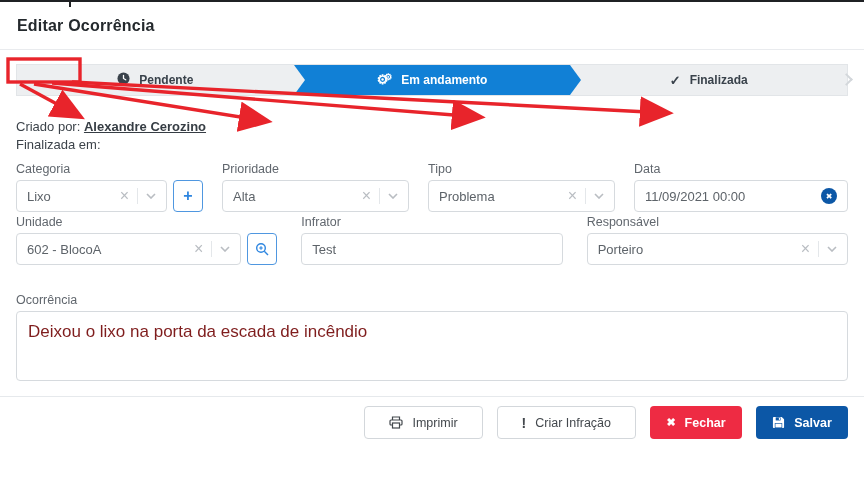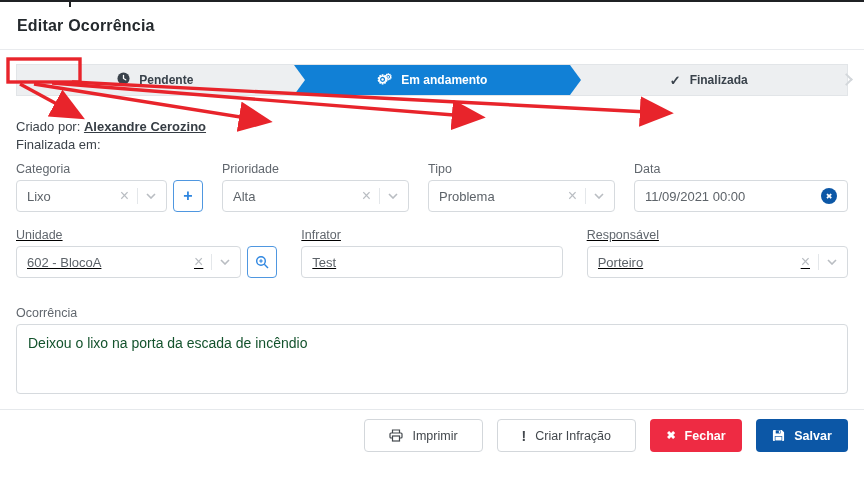--- a/index.html
+++ b/index.html
@@ -29,38 +29,38 @@
   .gear-main { font-size:13px; line-height:1; }
   .gear-small { font-size:9px; line-height:1; margin-left:-4px; position:relative; top:-4px; }
   .check-glyph { font-size:13px; font-weight:700; }
 
   
   .body { padding:0 16px; }
   .meta { margin-top:22px; font-size:13px; color:#3c434a; line-height:18px; }
   .meta b { font-weight:700; color:#363d44;text-decoration:underline; }
 
   .row1 { display:grid; grid-template-columns:repeat(4,1fr); gap:19px; margin-top:8px; }
-  .row2 { display:grid; grid-template-columns:repeat(3,1fr); gap:24px; margin-top:16px;text-decoration:underline; }
+  .row2 { display:grid; grid-template-columns:repeat(3,1fr); gap:24px; margin-top:3px; }
   .field-label { font-size:12.5px; color:#61676e; margin-bottom:4px; display:block; }
   .combo-wrap { display:flex; gap:6px;justify-content:space-between; }
 
   .combo, .text-input-box { height:32px; border:1px solid #d6dade; border-radius:4px; background:#fff; display:flex; align-items:center; padding:0 10px; }
   .combo { cursor:pointer; }
   .combo .val { flex:1; font-size:13px; color:#5d6369; white-space:nowrap; overflow:hidden; }
   .combo .clear-x { font-size:16px; color:#b9bdc2; line-height:1; cursor:pointer; }
   .combo .vdiv { width:1px; height:16px; background:#e4e7ea; margin:0 8px; }
   .chev { display:block; }
 
   .sq-btn { width:30px; height:32px; flex:0 0 30px; border:1px solid #4f97e0; border-radius:4px; background:#fff; display:flex; align-items:center; justify-content:center; color:#2e86e0; font-size:16px; font-weight:700; cursor:pointer; }
 
   .text-input-box input { border:none; outline:none; flex:1; font-family:"Liberation Sans",sans-serif; font-size:13px; color:#5d6369; background:transparent; }
   .date-badge { width:16px; height:16px; border-radius:50%; background:#0c57a6; color:#fff; font-size:8px; display:flex; align-items:center; justify-content:center; cursor:pointer; flex:0 0 16px; }
 
   .desc-block { margin-top:28px; }
-  .desc-block textarea { width:100%; height:70px; border:1px solid #d6dade; border-radius:4px; resize:none; padding:10px 11px; font-family:"Liberation Sans",sans-serif; font-size:14px; color:#14532d; outline:none; }
+  .desc-block textarea { width:100%; height:70px; border:1px solid #d6dade; border-radius:4px; resize:none; padding:10px 11px; font-family:"Liberation Sans",sans-serif; font-size:17px; color:#7f1d1d; outline:none; }
 
   
   .footer { margin-top:11px; border-top:1px solid #e6e9ec; padding:9px 16px 0 16px; display:flex; justify-content:flex-end; align-items:center; gap:14px; }
   .btn { height:33px; border-radius:4px; display:flex; align-items:center; justify-content:center; gap:9px; font-size:12.5px; cursor:pointer; border:1px solid transparent; font-family:"Liberation Sans",sans-serif; }
   .btn.outline { background:#fff; border-color:#d3d7db; color:#43484d; padding:0 24px; }
   .btn.red { background:#ee2b43; color:#fff; font-weight:700; width:92px; }
   .btn.blue { background:#0c57a6; color:#fff; font-weight:700; width:92px; }
   .excl { font-weight:700; font-size:14px; color:#43484d; }
   .btn-x { font-size:11px; }
 

